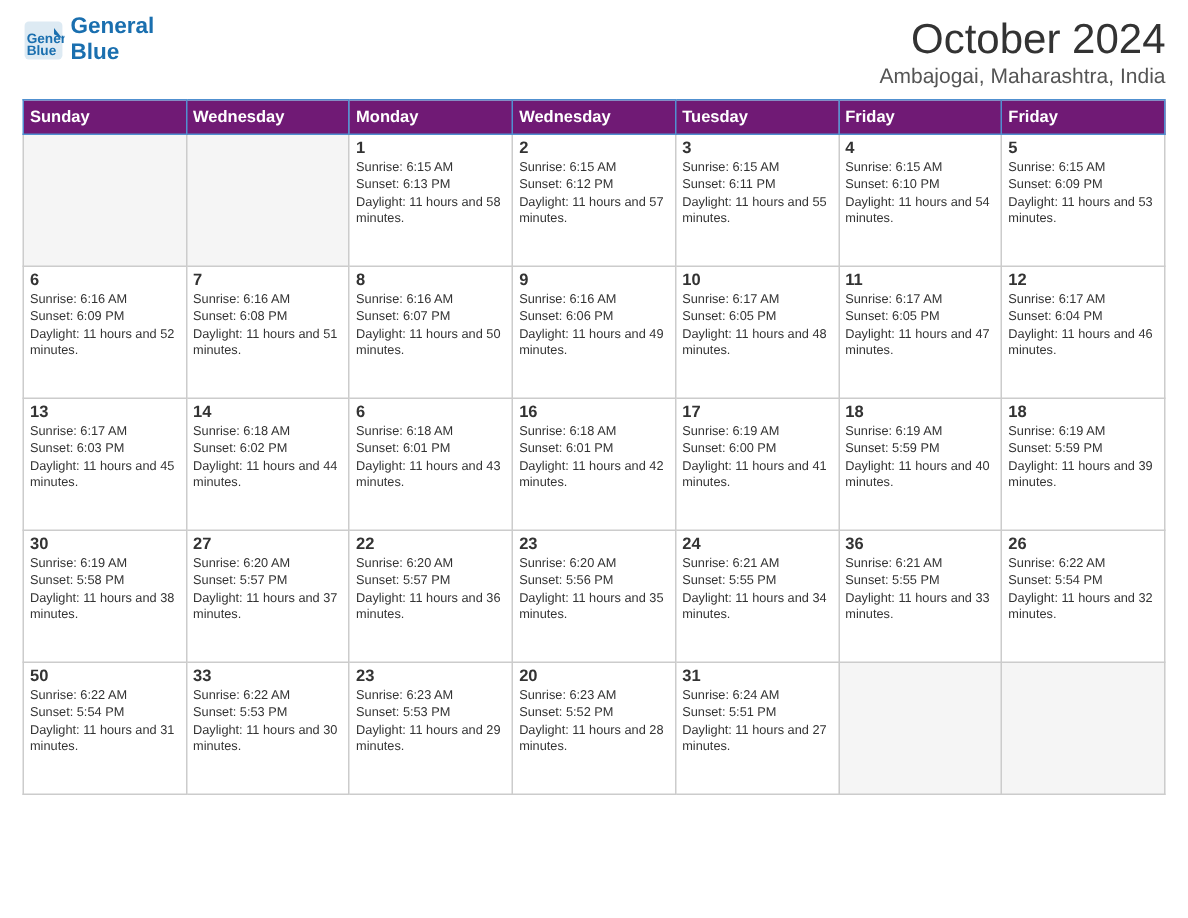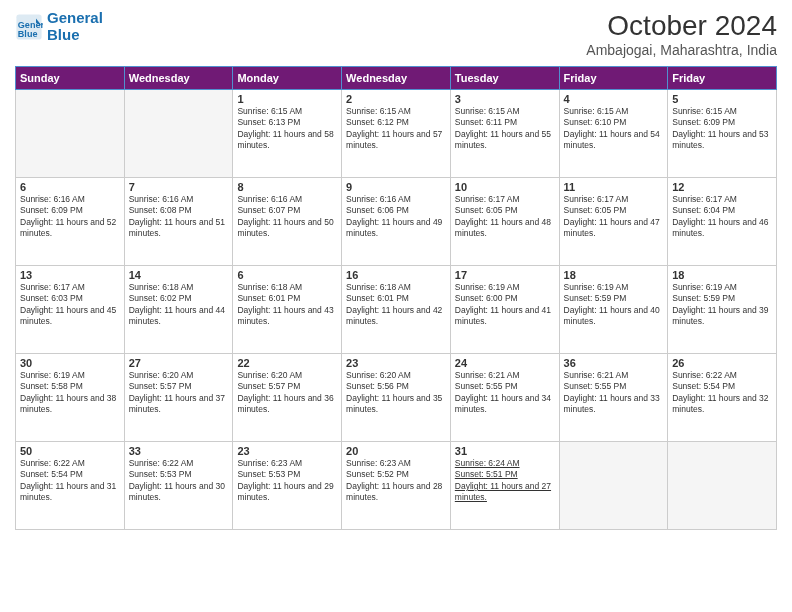--- a/index.html
+++ b/index.html
@@ -305,21 +305,21 @@
 Daylight: 11 hours and 29 minutes.</div>
           </td>
           <td>
             <span class="day-number">20</span>
             <div class="day-info" style="white-space: pre-line;">Sunrise: 6:23 AM
 Sunset: 5:52 PM
 Daylight: 11 hours and 28 minutes.</div>
           </td>
           <td>
             <span class="day-number">31</span>
-            <div class="day-info" style="white-space: pre-line; text-decoration: underline;">Sunrise: 6:24 AM
+            <div class="day-info" style="white-space: pre-line;">Sunrise: 6:24 AM
 Sunset: 5:51 PM
 Daylight: 11 hours and 27 minutes.</div>
           </td>
           <td class="empty"></td>
           <td class="empty"></td>
         </tr>
       </tbody>
   </table>
 </div>
 

